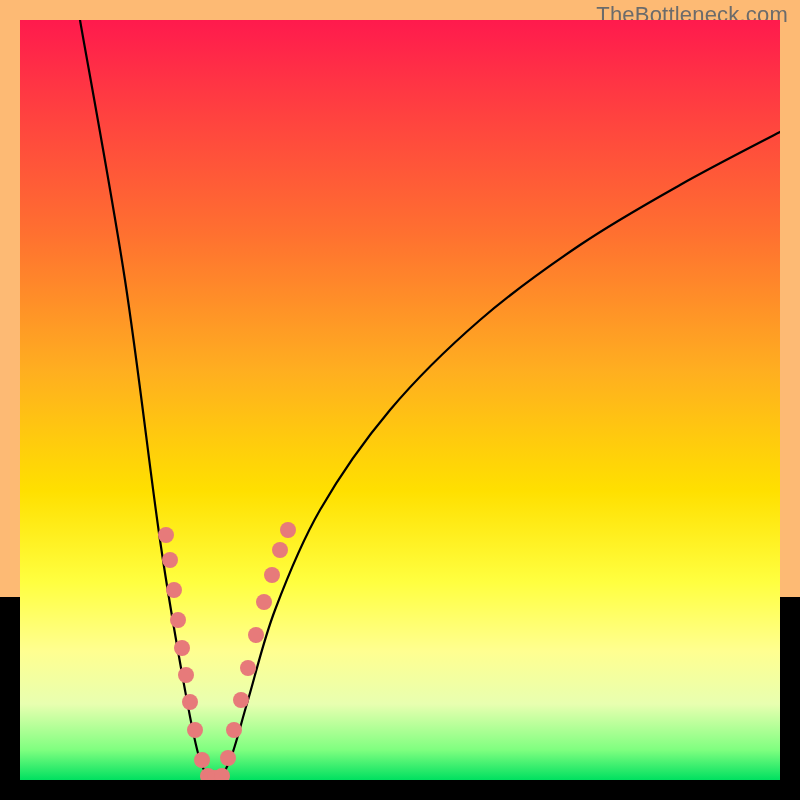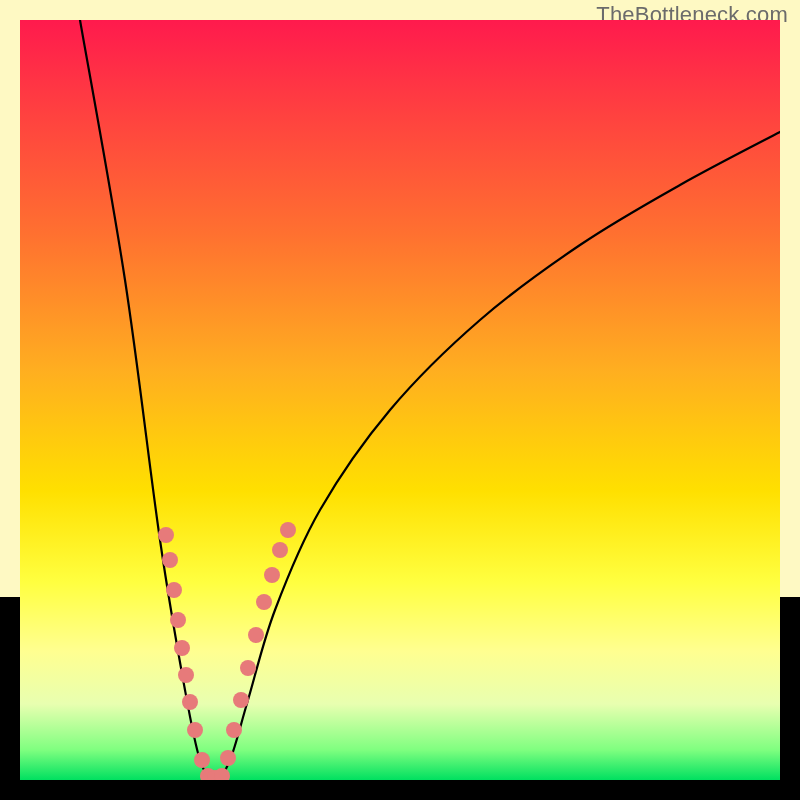--- a/index.html
+++ b/index.html
@@ -8,21 +8,21 @@
     width: 800px;
     height: 800px;
     overflow: hidden;
     background: #000;
     font-family: Arial, Helvetica, sans-serif;
   }
   .frame {
     position: relative;
     width: 800px;
     height: 597px;
-    background: #fef9c3;
+    background: #fdba74;
   }
   .plot-area {
     position: absolute;
     left: 20px;
     top: 20px;
     width: 760px;
     height: 760px;
     background: linear-gradient(to bottom,
       #ff1a4d 0%,
       #ff4040 12%,

